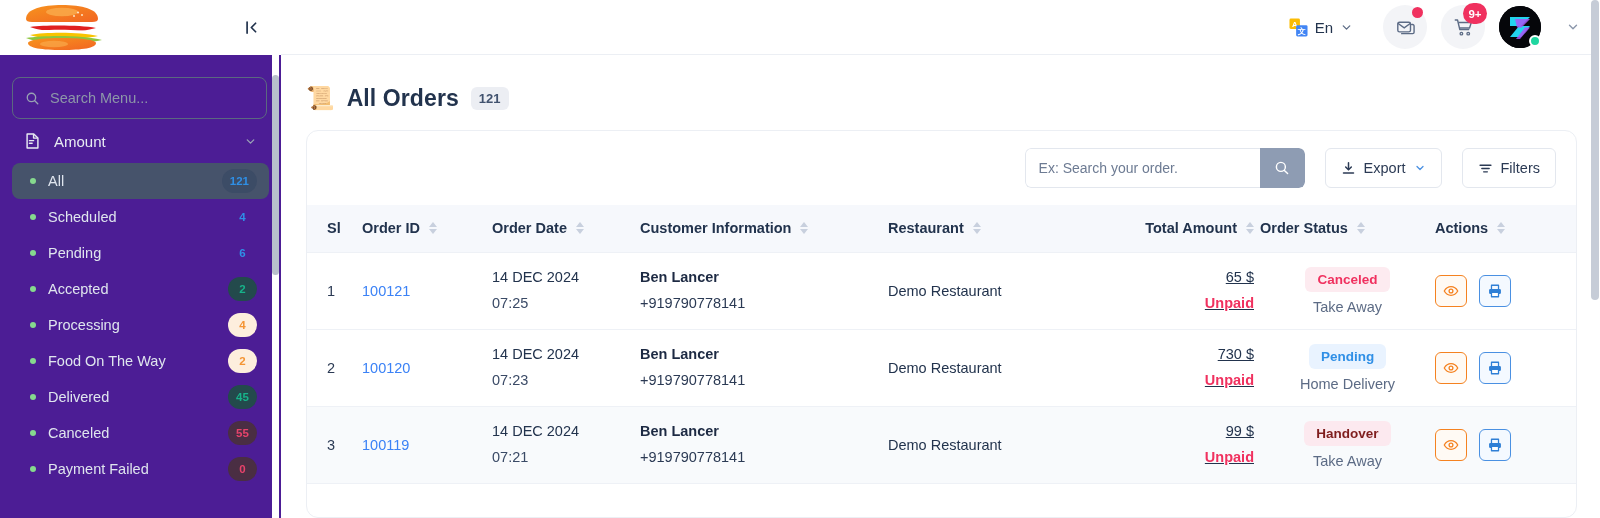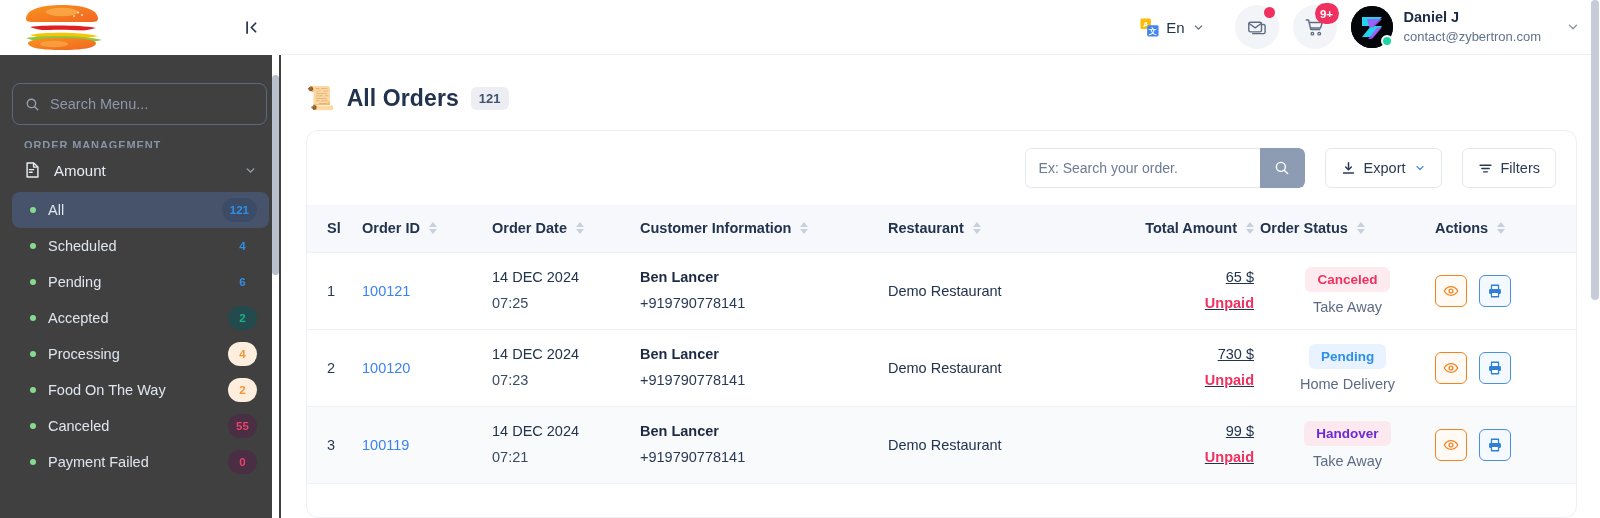--- a/index.html
+++ b/index.html
@@ -26,24 +26,24 @@
     background: #ffffff;
   }
   .logo-burger { width: 88px; height: 48px; display:block; }
   .collapse-btn {
     width: 26px; height: 26px;
     display: flex; align-items: center; justify-content: center;
     color: #22334d; cursor: pointer;
   }
   .sb-body {
     flex: 1 1 auto;
-    background: #404040;
+    background: #4c1d95;
     position: relative;
     overflow: hidden;
-    padding-top: 28px;
+    padding-top: 22px;
   }
   .sb-scroll-track {
     position: absolute; right: 2px; top: 0; width: 7px; height: 100%;
     background: #ffffff;
   }
   .sb-scroll-thumb {
     position: absolute; right: 2px; top: 20px; width: 7px; height: 200px;
     background: #b9c0cc; border-radius: 4px;
   }
   .search-wrap { padding: 0 14px 0 12px; }
@@ -254,21 +254,21 @@
   .amt { text-align:right;text-decoration:underline; }
   .amt .val { color:#22334d; }
   .amt .unpaid { color:#f0315f; font-weight:700; }
   .status-cell { text-align:center; }
   .pill {
     display:inline-block; border-radius:6px;
     font-size:13.5px; font-weight:700; padding: 5px 12px;
   }
   .pill.canceled { background:#fdebf0; color:#f0315f; }
   .pill.pending  { background:#e9f3ff; color:#2f8fe6; }
-  .pill.handover { background:#fce9ef; color:#6d28d9; }
+  .pill.handover { background:#fce9ef; color:#7f1d1d; }
   .sub-status { display:block; margin-top:7px; font-size:14.5px; color:#5c6b85; }
   .actions { display:flex; gap:12px; align-items:center; }
   .abtn {
     width: 32px; height: 32px; border-radius:6px;
     display:flex; align-items:center; justify-content:center;
     cursor:pointer;
   }
   .abtn.eye { border:1px solid #f58220; background:#fffaf4; color:#f58220; }
   .abtn.print { border:1px solid #4a90e2; background:#f4f9ff; color:#2f7fd6; }
 
@@ -323,21 +323,20 @@
         <span class="mag">
           <svg width="15" height="15" viewBox="0 0 20 20" fill="none" aria-hidden="true">
             <circle cx="8.6" cy="8.6" r="5.6" stroke="#98a2b3" stroke-width="1.8"></circle>
             <path d="M13 13l4 4" stroke="#98a2b3" stroke-width="1.8" stroke-linecap="round"></path>
           </svg>
         </span>
         <input value="" placeholder="Search Menu..." style="">
       </div>
     </div>
 
-    <span class="sect-label">ORDER MANAGEMENT</span>
 
     <div class="nav-group-head">
       <span style="display:flex">
         <svg width="17" height="18" viewBox="0 0 18 20" fill="none" aria-hidden="true">
           <path d="M3 2.2h7.4L15 6.6V17.8H3z" stroke="#e7ebf2" stroke-width="1.6" stroke-linejoin="round"></path>
           <path d="M10.2 2.4v4.4H14.6" stroke="#e7ebf2" stroke-width="1.6" stroke-linejoin="round"></path>
           <path d="M5.6 9.6h4.6M5.6 12.6h3" stroke="#e7ebf2" stroke-width="1.6" stroke-linecap="round"></path>
         </svg>
       </span>
       <span>Amount</span>
@@ -371,20 +370,25 @@
         </div>
         <div class="nav-item">
           <span class="dot"></span>
           <span class="nav-label">Processing</span>
           <span class="badge b-orange">4</span>
         </div>
         <div class="nav-item">
           <span class="dot"></span>
           <span class="nav-label">Food On The Way</span>
           <span class="badge b-orange">2</span>
+        </div>
+        <div class="nav-item">
+          <span class="dot"></span>
+          <span class="nav-label">Delivered</span>
+          <span class="badge b-green">45</span>
         </div>
         <div class="nav-item">
           <span class="dot"></span>
           <span class="nav-label">Canceled</span>
           <span class="badge b-red">55</span>
         </div>
         <div class="nav-item">
           <span class="dot"></span>
           <span class="nav-label">Payment Failed</span>
           <span class="badge b-red">0</span>
@@ -441,24 +445,20 @@
 
     <div class="user-block">
       <div class="avatar">
         <svg width="42" height="42" viewBox="0 0 42 42" aria-hidden="true">
           <circle cx="21" cy="21" r="21" fill="#05060a"></circle>
           <path d="M11 11h20l-9 9h9l-9 11H11l9-11h-9z" fill="#22d3ee"></path>
           <path d="M16 13h15l-8.5 8.5H31L21 33h-4l9-11.5h-8z" fill="#a855f7" opacity=".85"></path>
         </svg>
         <span class="online"></span>
       </div>
-      <div>
-        <div class="user-name">Daniel J</div>
-        <div class="user-mail">contact@zybertron.com</div>
-      </div>
       <span class="user-chev">
         <svg width="14" height="14" viewBox="0 0 16 16" fill="none" aria-hidden="true">
           <path d="M4 6l4 4 4-4" stroke="#8b97ab" stroke-width="1.6" stroke-linecap="round" stroke-linejoin="round"></path>
         </svg>
       </span>
     </div>
   </header>
 
   <div class="page-head">
     <span class="page-icon">📜</span>

